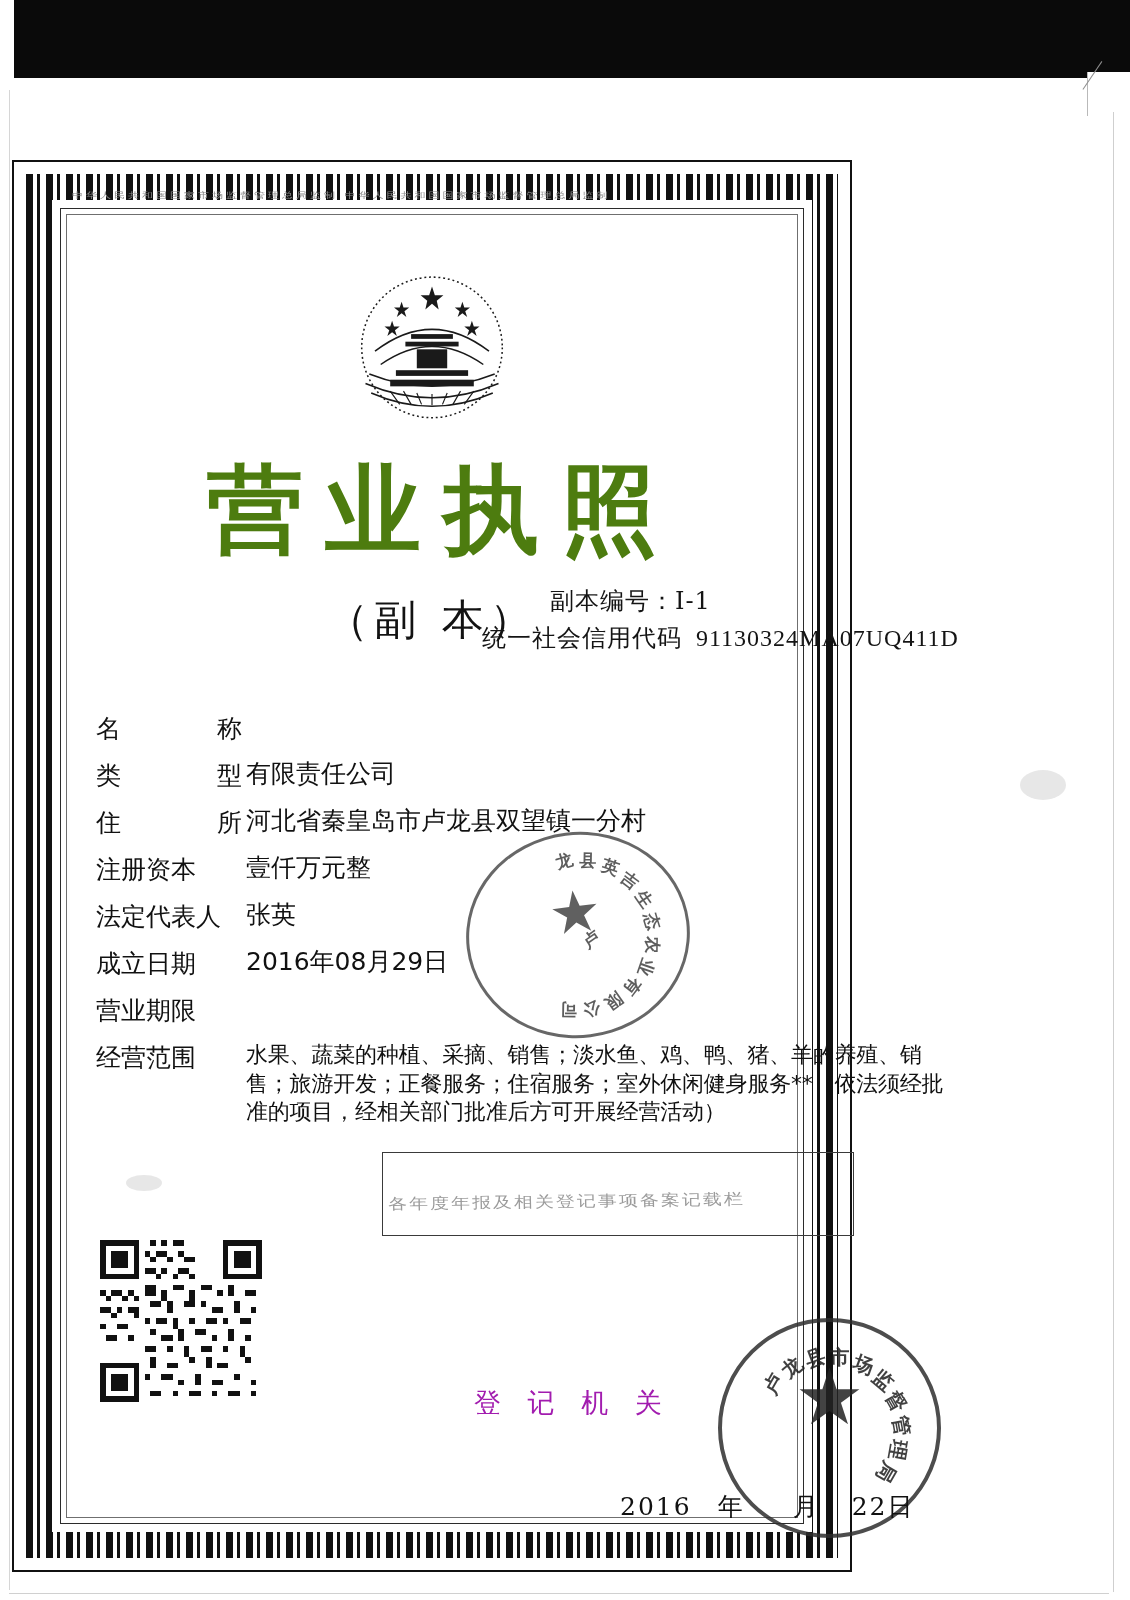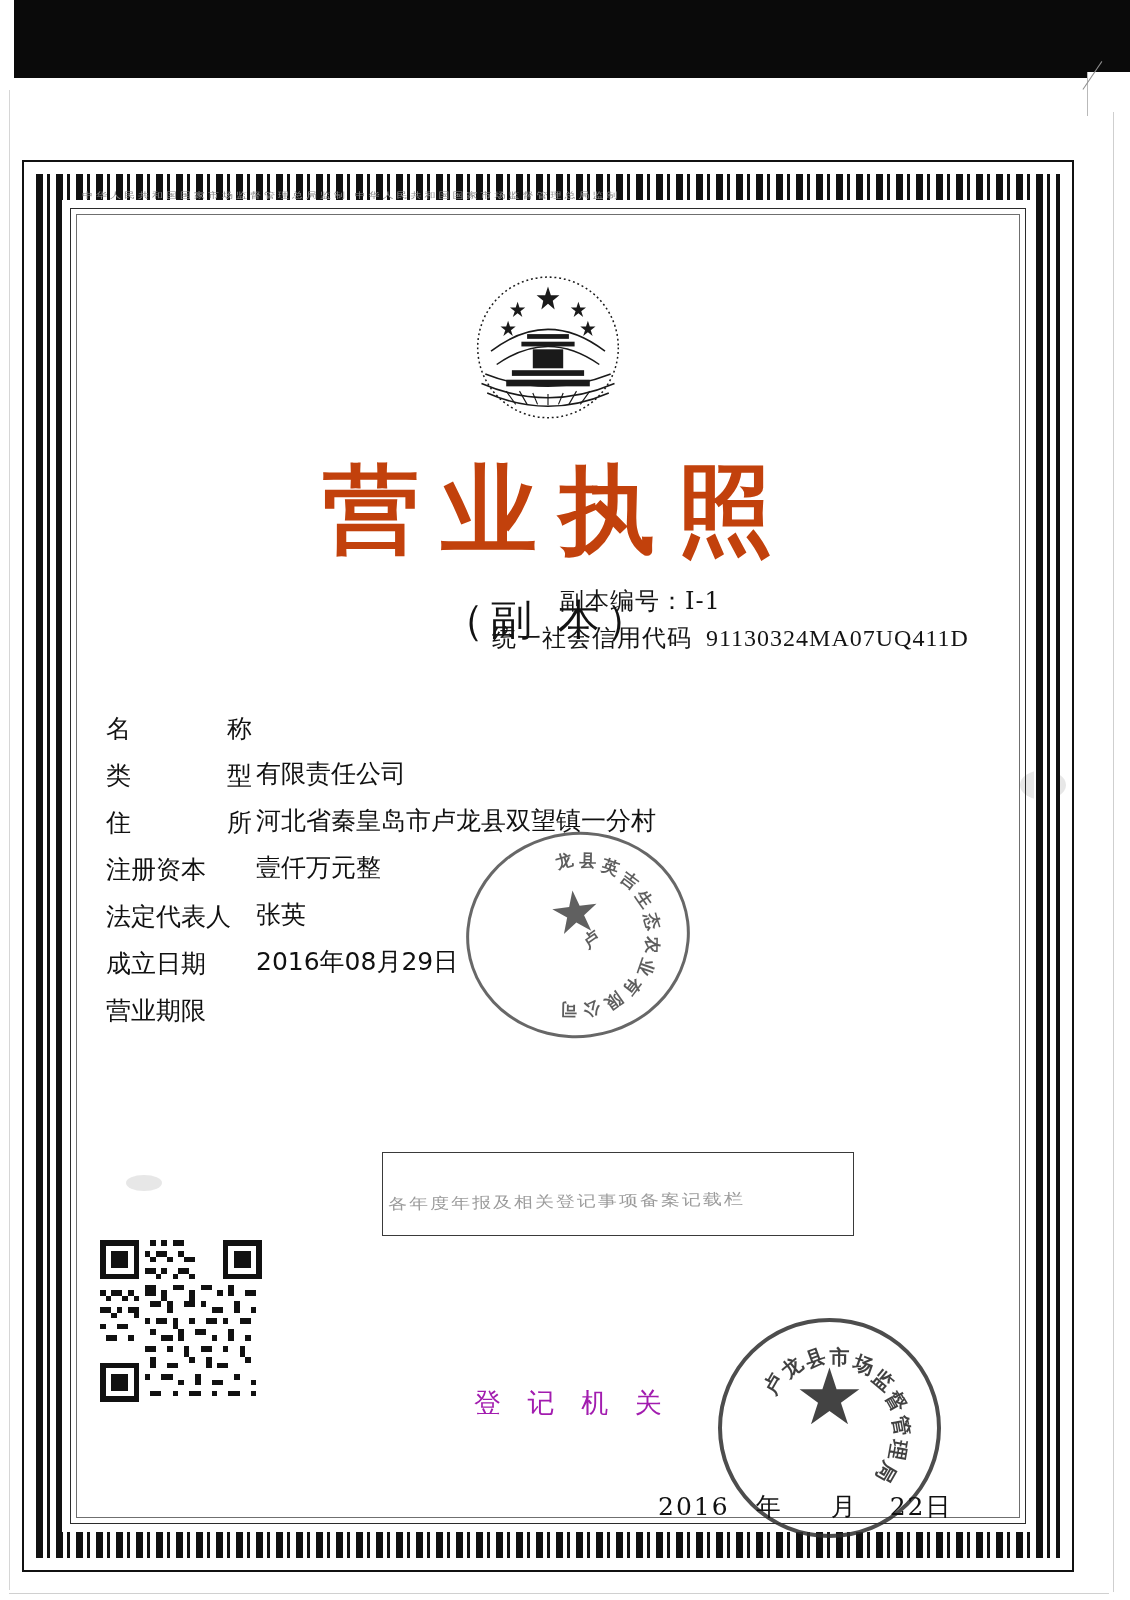--- a/index.html
+++ b/index.html
@@ -59,23 +59,23 @@
   .page-edge-bottom {
     position: absolute;
     left: 9px; bottom: 6px;
     width: 1100px; height: 1px;
     background: #d0d0d0;
   }
 
   
   .cert {
     position: absolute;
-    left: 22px;
+    left: 12px;
     top: 160px;
-    width: 1052px;
+    width: 840px;
     height: 1412px;
   }
   .border-outer {
     position: absolute;
     inset: 0;
     border: 2px solid #111;
   }
   .border-greek {
     position: absolute;
     left: 14px; top: 14px; right: 14px; bottom: 14px;
@@ -126,21 +126,21 @@
   
   .title {
     position: absolute;
     left: 0; right: 0;
     top: 300px;
     text-align: center;
     font-size: 96px;
     line-height: 1.05;
     letter-spacing: 22px;
     font-weight: bold;
-    color: #c2410c;
+    color: #4d7c0f;
     font-family: "DejaVu Serif", serif;
     text-indent: 22px;
   }
   .subtitle {
     position: absolute;
     left: 0; right: 0;
     top: 432px;
     text-align: center;
     font-size: 42px;
     letter-spacing: 6px;
@@ -316,21 +316,21 @@
   }
   .date-line {
     position: absolute;
     left: 620px;
     top: 1490px;
     font-size: 25px;
     color: #111;
     font-family: "DejaVu Serif", serif;
     letter-spacing: 2px;
   }
-  .date-line .y { margin-right: 26px; margin-left: 38px; }
+  .date-line .y { margin-right: 26px; }
   .date-line .m { margin: 0 22px 0 26px; }
   .date-line .d { margin-left: 32px; }
   .date-line .unit { font-family: "DejaVu Serif", serif; }
 
   .smudge {
     position: absolute;
     background: #cfcfcf;
     opacity: 0.5;
     border-radius: 50%;
   }
@@ -431,20 +431,24 @@
     <div class="row">
       <div class="label">成立日期</div>
       <div class="value">2016年08月29日</div>
     </div>
 
     <div class="row">
       <div class="label">营业期限</div>
       <div class="value"></div>
     </div>
 
+    <div class="row scope">
+      <div class="label">经营范围</div>
+      <div class="value">水果、蔬菜的种植、采摘、销售；淡水鱼、鸡、鸭、猪、羊的养殖、销售；旅游开发；正餐服务；住宿服务；室外休闲健身服务**（依法须经批准的项目，经相关部门批准后方可开展经营活动）</div>
+    </div>
 
   </div>
 </div>
 
 <div class="stamp stamp-company">
   <div class="arc-text">
     <span style="transform: rotate(-118deg) translate(0,0) rotate(90deg); left:109px; top:100px;">卢</span>
     <span style="transform: rotate(-100deg) translate(86px,0) rotate(90deg);">龙</span>
     <span style="transform: rotate(-82deg) translate(86px,0) rotate(90deg);">县</span>
     <span style="transform: rotate(-64deg) translate(86px,0) rotate(90deg);">英</span>

